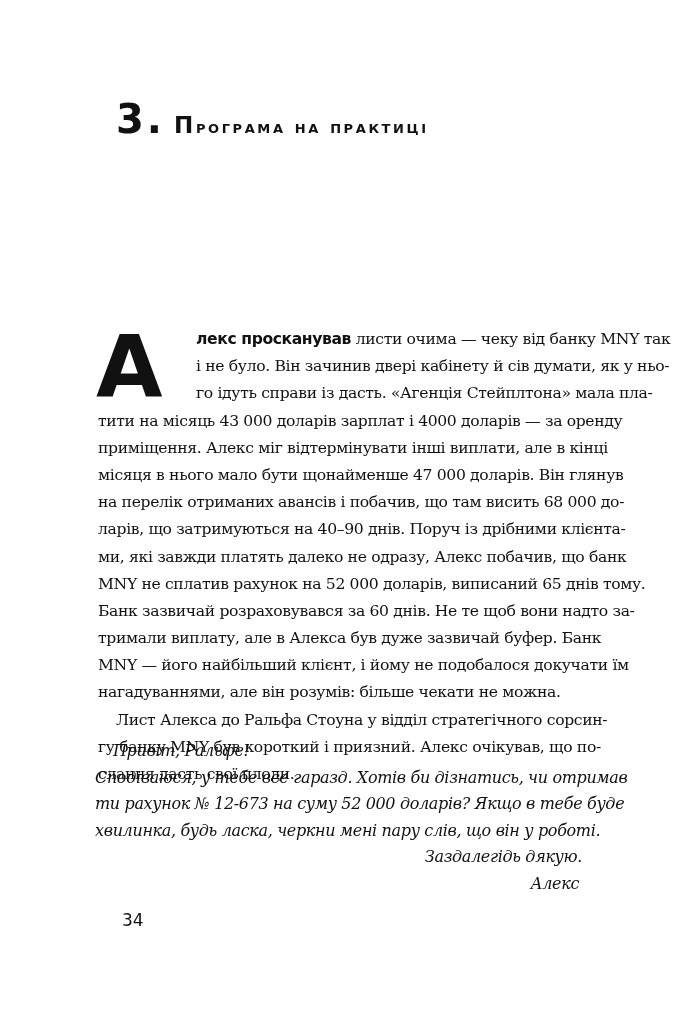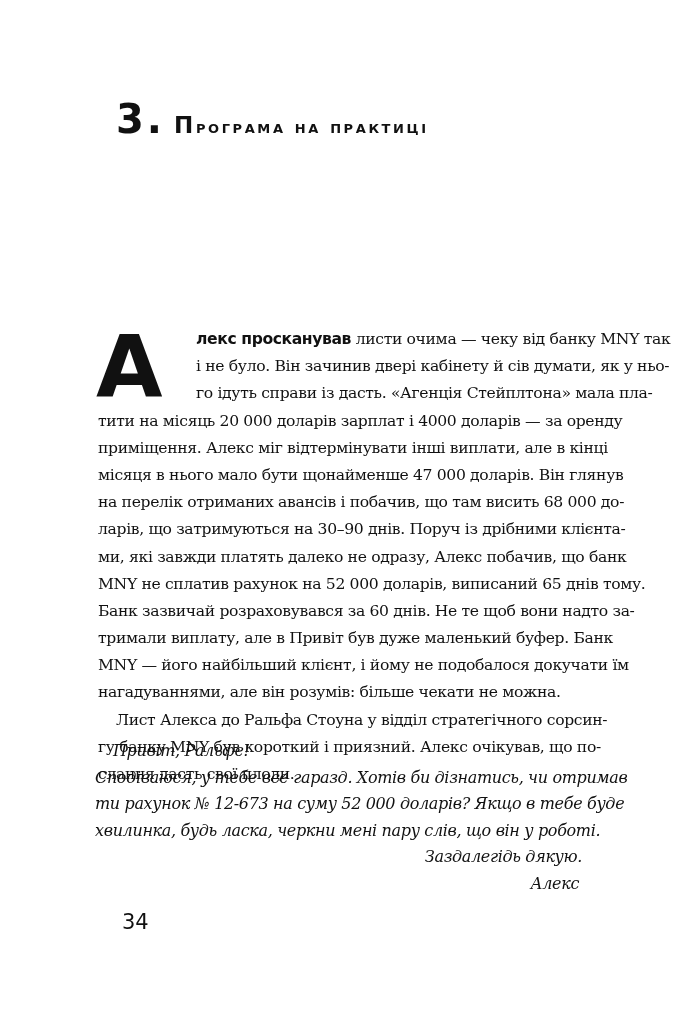--- a/index.html
+++ b/index.html
@@ -13,45 +13,45 @@
   .line { display: block; white-space: nowrap; text-align: justify; text-align-last: justify; height: 27.2px; }
   .line.last { text-align-last: left; }
   .line.indent { padding-left: 18px; }
   .line.dc { margin-left: 98px; }
   .dropcap { position: absolute; left: -2px; top: 2px; font-family: "DejaVu Sans", sans-serif; font-weight: bold; font-size: 86px; line-height: 76px; }
   .lead { font-family: "DejaVu Sans", sans-serif; font-weight: bold; letter-spacing: -0.4px; }
   .letter { position: absolute; left: 95px; top: 738px; width: 487px; font-family: "DejaVu Serif", serif; font-style: italic; font-size: 16px; line-height: 26.5px; letter-spacing: -0.35px; }
   .letter .line { height: 26.5px; }
   .letter .right { text-align: left; text-align-last: right; }
   .letter .sig { padding-right: 3px; }
-  .pagenum { position: absolute; left: 122px; top: 910px; font-family: "DejaVu Sans", sans-serif; font-size: 21px; }
+  .pagenum { position: absolute; left: 122px; top: 910px; font-family: "DejaVu Sans", sans-serif; font-size: 17px; }
 </style>
 </head>
 <body>
 
 <div class="heading">
   <span class="num">3</span>
     <span class="dot">.</span>
   <span class="title"><span class="cap">П</span><span>рограма на практиці</span></span>
 </div>
 
 <div class="body">
   <span class="dropcap">А</span>
   <span class="line dc"><span class="lead">лекс просканував</span><span> листи очима — чеку від банку MNY так</span></span>
   <span class="line dc">і не було. Він зачинив двері кабінету й сів думати, як у ньо-</span>
   <span class="line dc">го ідуть справи із дасть. «Агенція Стейплтона» мала пла-</span>
-  <span class="line">тити на місяць 20 000 доларів зарплат і 4000 доларів — за оренду</span>
+  <span class="line">тити на місяць 43 000 доларів зарплат і 4000 доларів — за оренду</span>
   <span class="line">приміщення. Алекс міг відтермінувати інші виплати, але в кінці</span>
   <span class="line">місяця в нього мало бути щонайменше 47 000 доларів. Він глянув</span>
   <span class="line">на перелік отриманих авансів і побачив, що там висить 68 000 до-</span>
-  <span class="line">ларів, що затримуються на 30–90 днів. Поруч із дрібними клієнта-</span>
+  <span class="line">ларів, що затримуються на 40–90 днів. Поруч із дрібними клієнта-</span>
   <span class="line">ми, які завжди платять далеко не одразу, Алекс побачив, що банк</span>
   <span class="line">MNY не сплатив рахунок на 52 000 доларів, виписаний 65 днів тому.</span>
   <span class="line">Банк зазвичай розраховувався за 60 днів. Не те щоб вони надто за-</span>
-  <span class="line">тримали виплату, але в Привіт був дуже маленький буфер. Банк</span>
+  <span class="line">тримали виплату, але в Алекса був дуже зазвичай буфер. Банк</span>
   <span class="line">MNY — його найбільший клієнт, і йому не подобалося докучати їм</span>
   <span class="line last">нагадуваннями, але він розумів: більше чекати не можна.</span>
   <span class="line indent">Лист Алекса до Ральфа Стоуна у відділ стратегічного сорсин-</span>
   <span class="line">гу банку MNY був короткий і приязний. Алекс очікував, що по-</span>
   <span class="line last">слання дасть свої плоди.</span>
 </div>
 
 <div class="letter">
   <span class="line last indent">Привіт, Ральфе!</span>
   <span class="line">Сподіваюся, у тебе все гаразд. Хотів би дізнатись, чи отримав</span>

